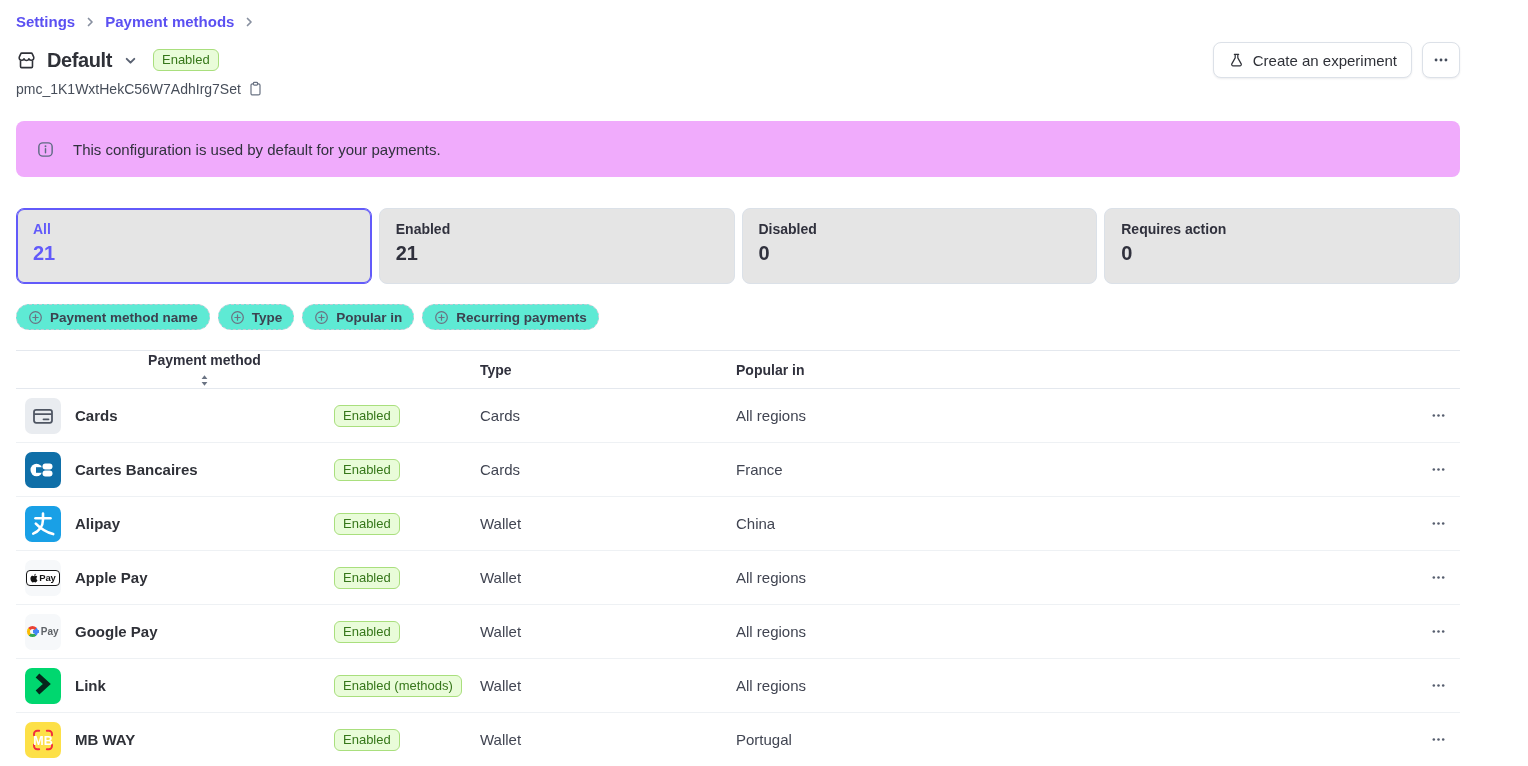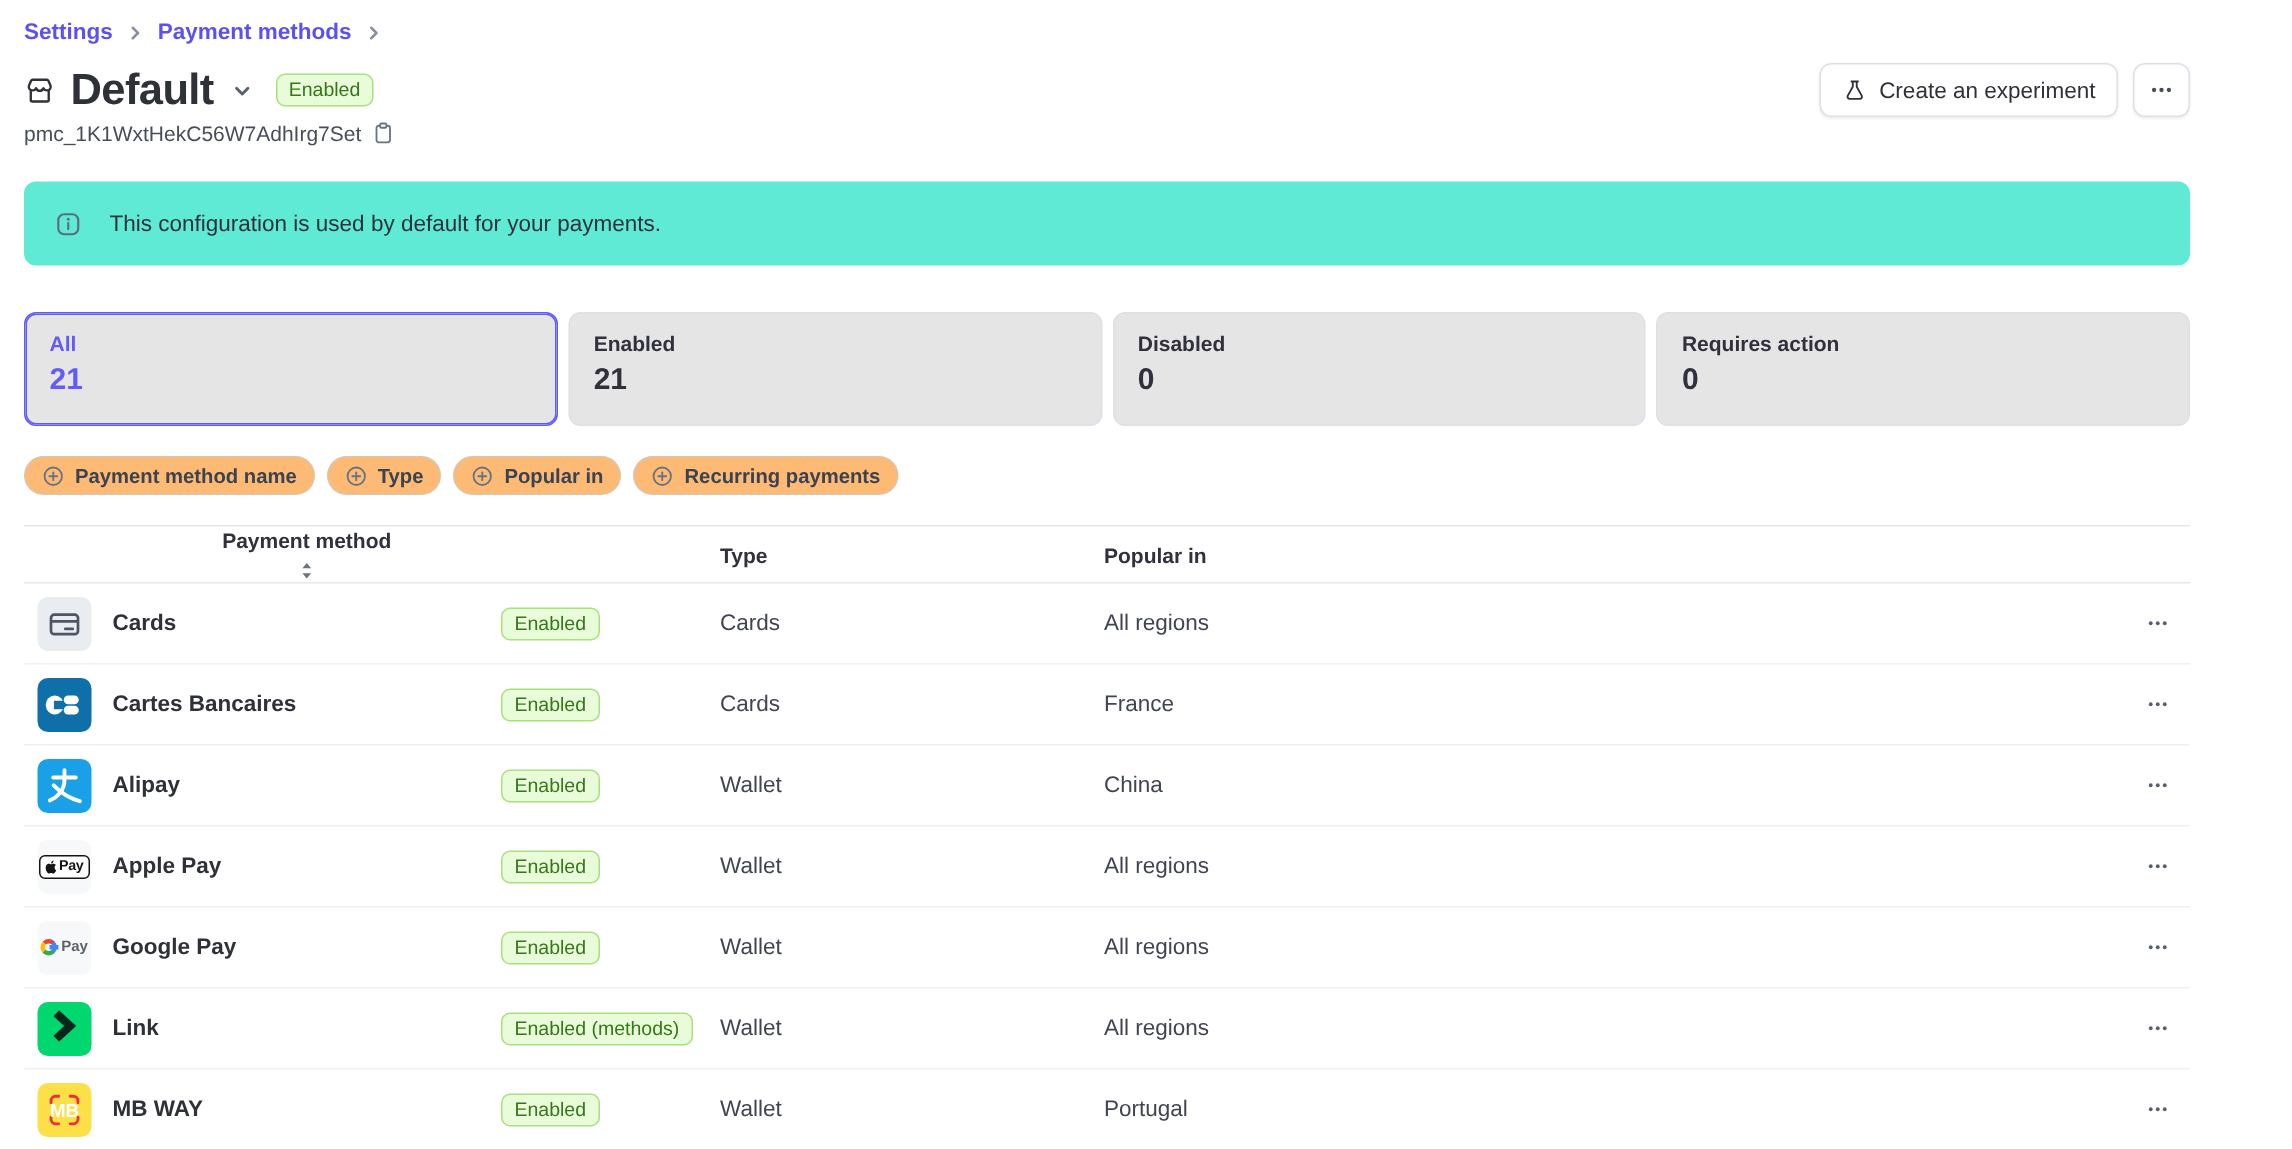--- a/index.html
+++ b/index.html
@@ -11,21 +11,21 @@
   .page { width:1444px; margin-left:16px; }
 
   
   .breadcrumb { display:flex; align-items:center; gap:9px; padding-top:13px; }
   .crumb { font-size:15px; font-weight:700; color:#5b50f2; text-decoration:none; cursor:pointer; }
   .crumb-sep { display:flex; color:#8890a0; }
 
   
   .title-row { display:flex; align-items:center; gap:10px; margin-top:12px; }
   .store-ic { display:flex; color:#2f3138; }
-  h1.page-title { margin:0; font-size:29px; font-weight:800; letter-spacing:-0.4px; color:#2f3138; }
+  h1.page-title { margin:0; font-size:20px; font-weight:800; letter-spacing:-0.4px; color:#2f3138; }
   .title-caret { background:none; border:none; padding:2px; display:flex; cursor:pointer; color:#5a6272; }
   .badge-green {
     display:inline-block; padding:2px 8px 3px; background:#e9fcd9;
     border:1px solid #a9df7d; border-radius:6px; font-size:13px;
     color:#36771a; white-space:nowrap;
   }
   .title-badge { margin-left:4px; }
   .title-actions { margin-left:auto; display:flex; gap:10px; align-items:center; }
   .btn {
     display:flex; align-items:center; gap:8px; height:36px; padding:0 14px;
@@ -35,42 +35,42 @@
   }
   .btn.icon-only { width:38px; padding:0; justify-content:center; }
   .dots { display:flex; }
 
   
   .id-row { margin-top:3px; display:flex; align-items:center; gap:7px; font-size:14px; color:#474e5a; }
   .copy-btn { background:none; border:none; padding:0; display:flex; cursor:pointer; }
 
   
   .banner {
-    margin-top:24px; height:56px; background:#5eead4; border-radius:8px;
+    margin-top:24px; height:56px; background:#f0abfc; border-radius:8px;
     display:flex; align-items:center; padding:0 20px; gap:18px;
   }
   .banner-text { font-size:15px; color:#30313d; }
 
   
   .stats { margin-top:31px; display:flex; gap:7px; }
   .stat {
     flex:1; height:76px; background:#e5e5e5; border:1px solid #dbe1e8; border-radius:8px;
     padding:12px 16px; text-align:left; cursor:pointer; font-family:inherit;
     display:flex; flex-direction:column; align-items:flex-start; gap:5px;
   }
   .stat .lbl { font-size:14px; font-weight:700; color:#30313d; }
   .stat .val { font-size:20px; font-weight:800; color:#30313d; }
   .stat.selected { border-color:#625afa; box-shadow:inset 0 0 0 1px #625afa; }
   .stat.selected .lbl, .stat.selected .val { color:#625afa; }
 
   
   .filters { margin-top:20px; display:flex; gap:8px; }
   .pill {
     display:flex; align-items:center; gap:7px; height:26px; padding:0 11px;
-    background:#fdba74; border:1px dashed #c3cbd5; border-radius:13px;
+    background:#5eead4; border:1px dashed #c3cbd5; border-radius:13px;
     font-family:inherit; font-size:13.5px; font-weight:700; color:#3c4250; cursor:pointer;
   }
 
   
   .table { margin-top:20px; }
   .thead, .trow {
     display:grid; grid-template-columns:50px 259px 146px 256px 1fr 44px;
     align-items:center; padding-left:9px;
   }
   .thead {

